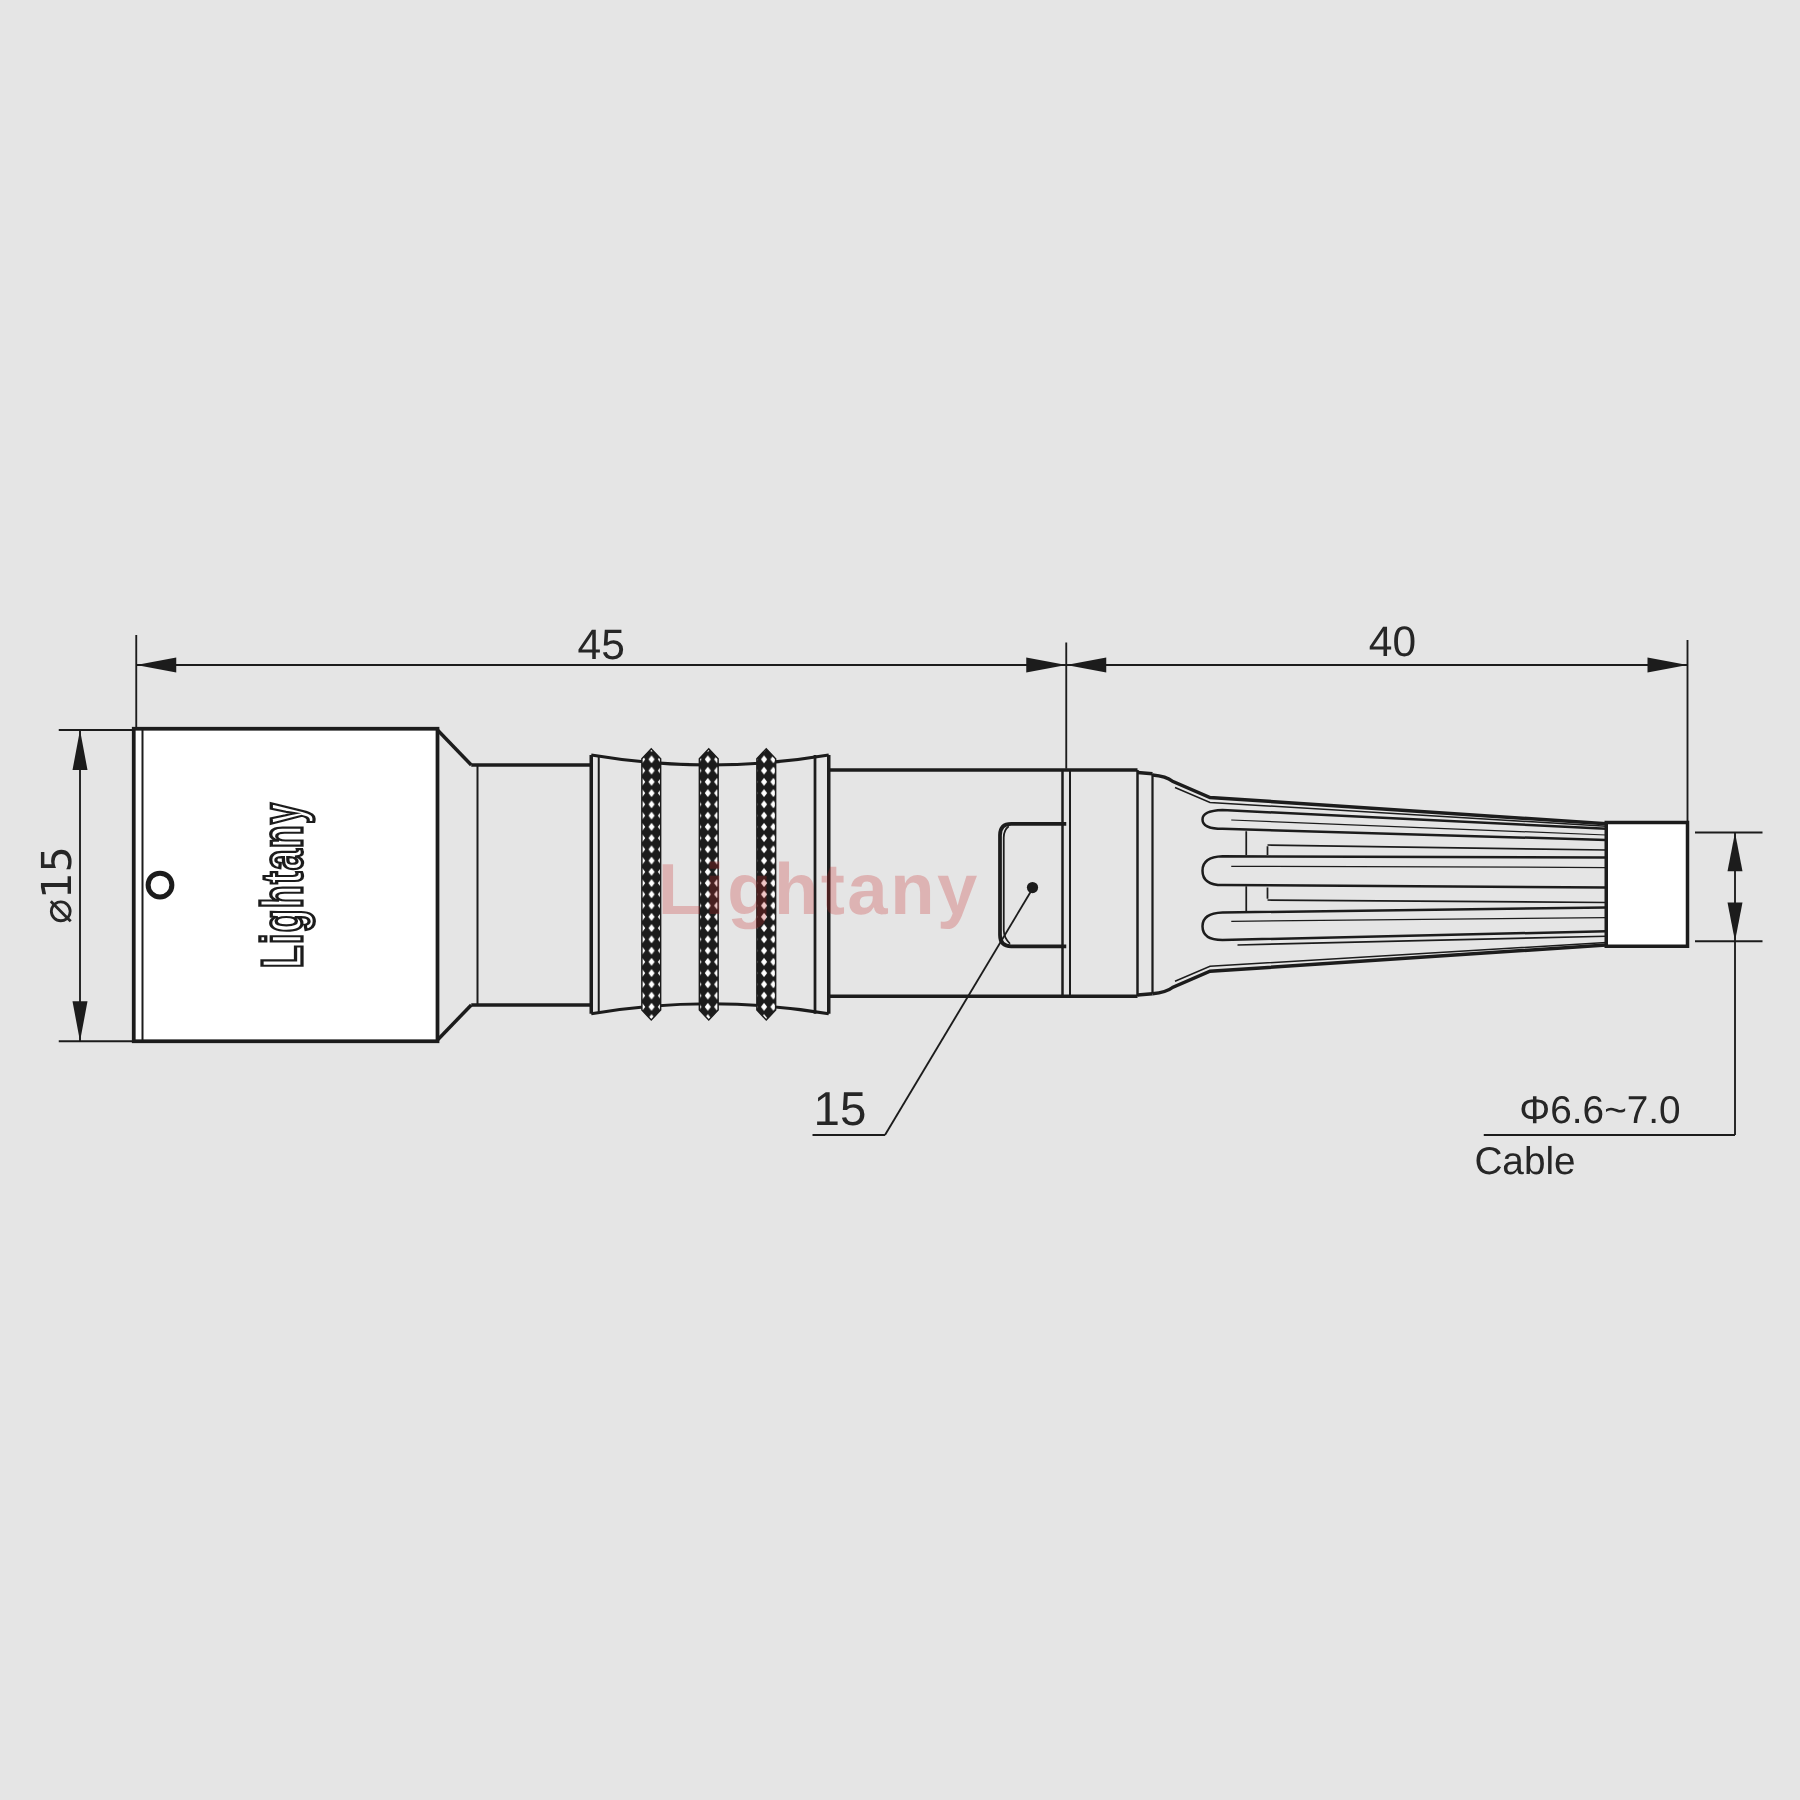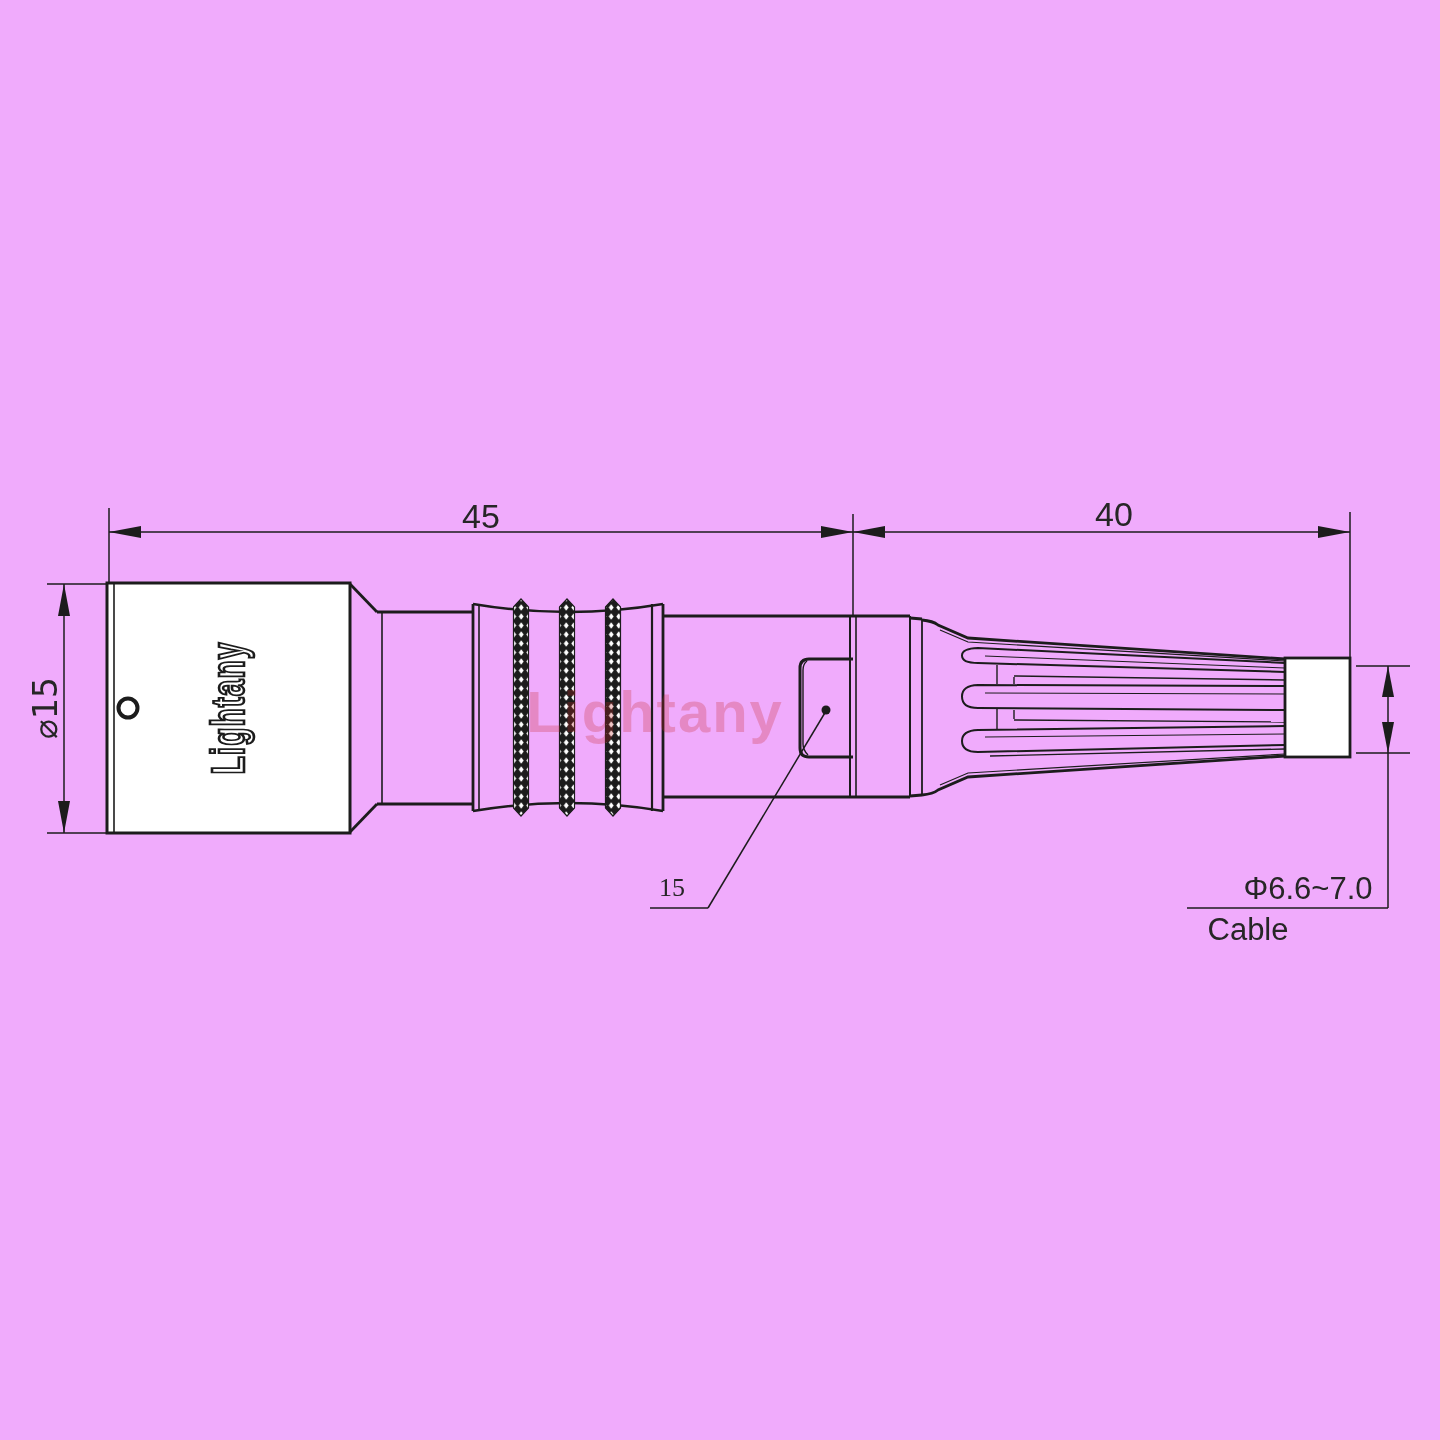--- a/index.html
+++ b/index.html
@@ -1,24 +1,24 @@
 <!DOCTYPE html>
 <html><head>
 <meta charset="utf-8">
 <style>
   html,body{margin:0;padding:0;background:#ffffff;}
-  .canvas{position:relative;width:1440px;height:1440px;background:#f0abfc;overflow:hidden;
+  .canvas{position:relative;width:1440px;height:1440px;background:#e5e5e5;overflow:hidden;
           font-family:"Liberation Sans",sans-serif;}
   .canvas svg{position:absolute;left:0;top:0;}
   .t{position:absolute;color:#262626;font-size:34px;white-space:nowrap;
      transform:translate(-50%,-50%);line-height:1;}
   .t-phi15{font-family:"DejaVu Sans",sans-serif;font-size:33px;
      transform:translate(-50%,-50%) rotate(-90deg);}
-  .t-small{font-size:31px;margin-left:28px;}
-  .t-label15{font-size:26px;font-family:Liberation Serif, serif;}
+  .t-small{font-size:31px;}
+  .t-label15{font-size:38px;}
   .engrave{position:absolute;font-size:30px;font-weight:bold;letter-spacing:1px;
      color:#1c1c1c;-webkit-text-fill-color:#ffffff;-webkit-text-stroke:1.7px #1c1c1c;
      transform:translate(-50%,-50%) rotate(-90deg) scaleY(1.55);white-space:nowrap;line-height:1;}
   .wm{position:absolute;font-size:58px;font-weight:bold;letter-spacing:2px;
      color:#c82828;opacity:0.26;transform:translate(-50%,-50%);white-space:nowrap;line-height:1;z-index:5;}
 </style>
 </head>
 <body>
 
 <div class="canvas">

